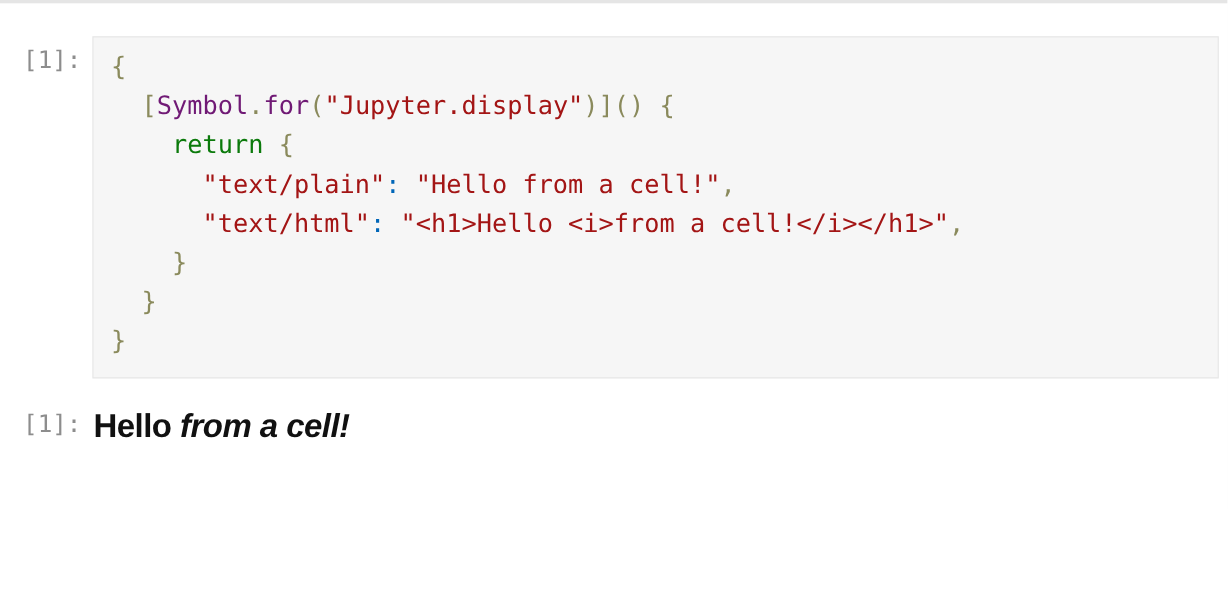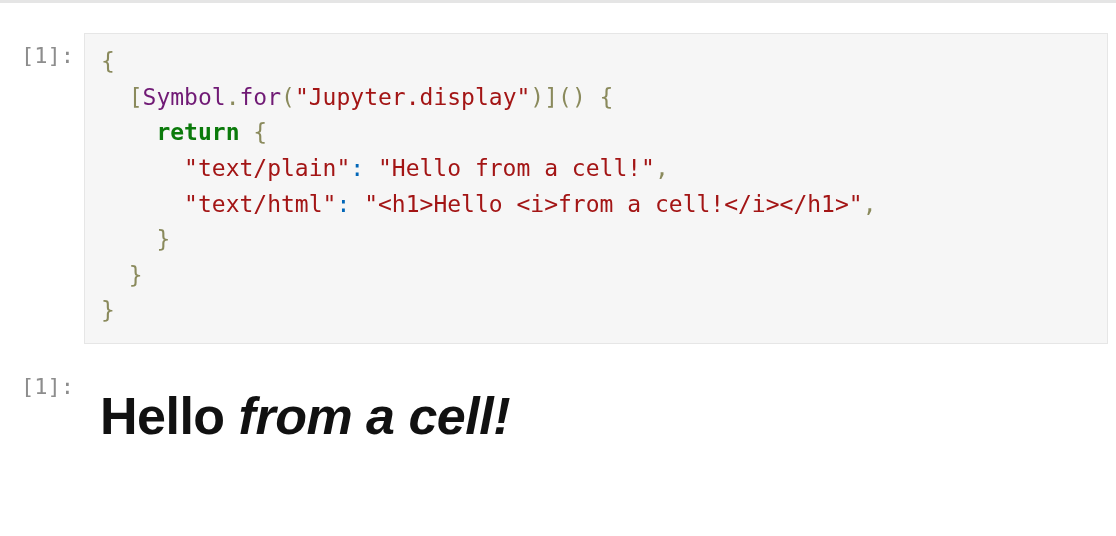--- a/index.html
+++ b/index.html
@@ -40,31 +40,31 @@
     line-height: 1.55;
     white-space: pre;
     color: #333;
     overflow-x: auto;
   }
   .output-area {
     flex: 1 1 auto;
     padding-top: 6px;
   }
   .output-area h1 {
-    margin: 16px;
+    margin: 1px;
     font-family: -apple-system, BlinkMacSystemFont, "Segoe UI", Helvetica, Arial, sans-serif;
     font-weight: 600;
-    font-size: 52px;
+    font-size: 30px;
     color: #111;
     letter-spacing: -0.5px;
   }
   .output-area h1 i { font-style: italic; font-weight: 600; }
   
   .p   { color: #8a8a5c; }  
-  .k   { color: #0b7a0b; font-weight: 700; } 
+  .k   { color: #0b7a0b; font-weight: 400; } 
   .g   { color: #701a75; }  
   .s   { color: #a31515; }  
   .o   { color: #0066b8; }  
   .cell-gap { height: 20px; }
 </style>
 </head>
 <body>
 
 <div class="top-border"></div>
 

